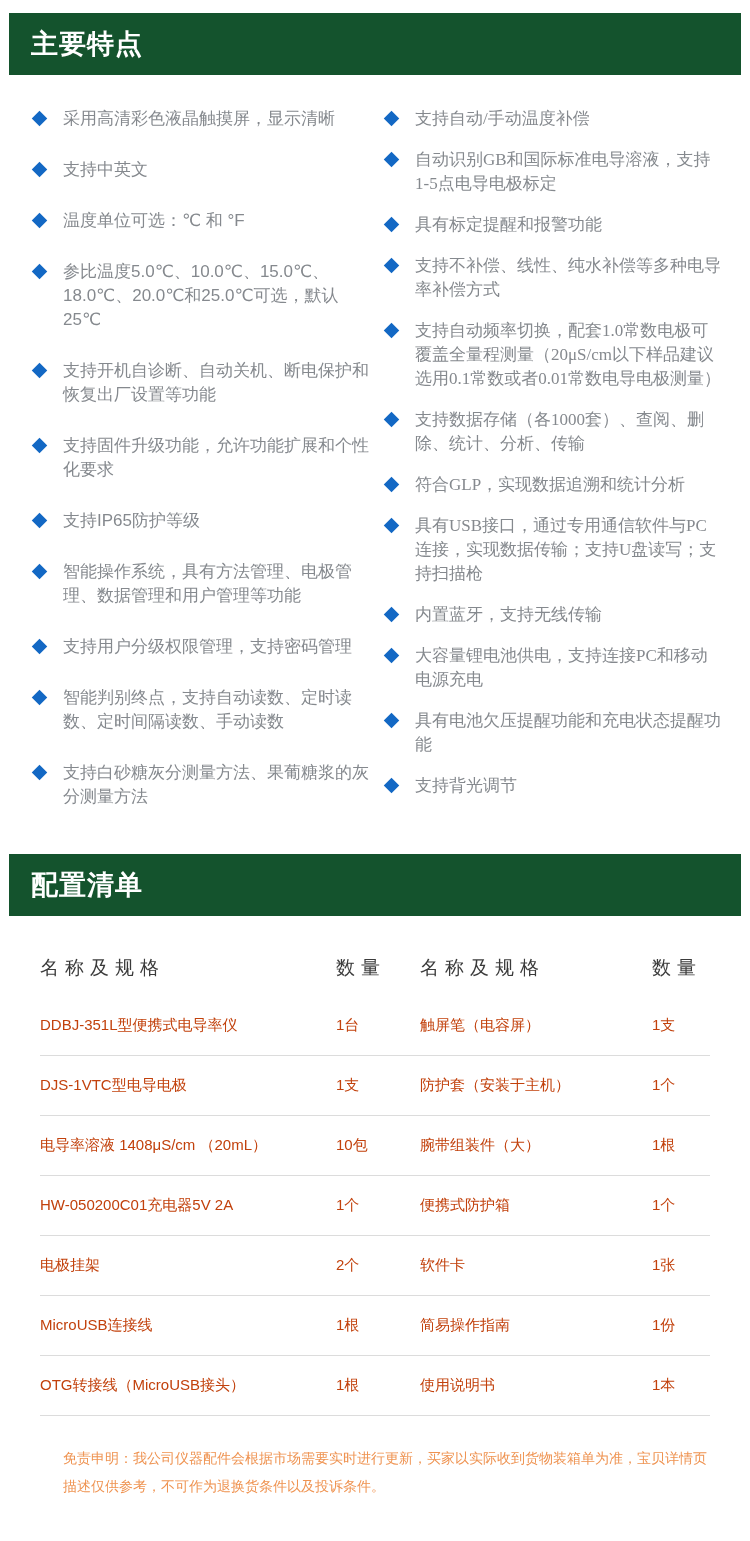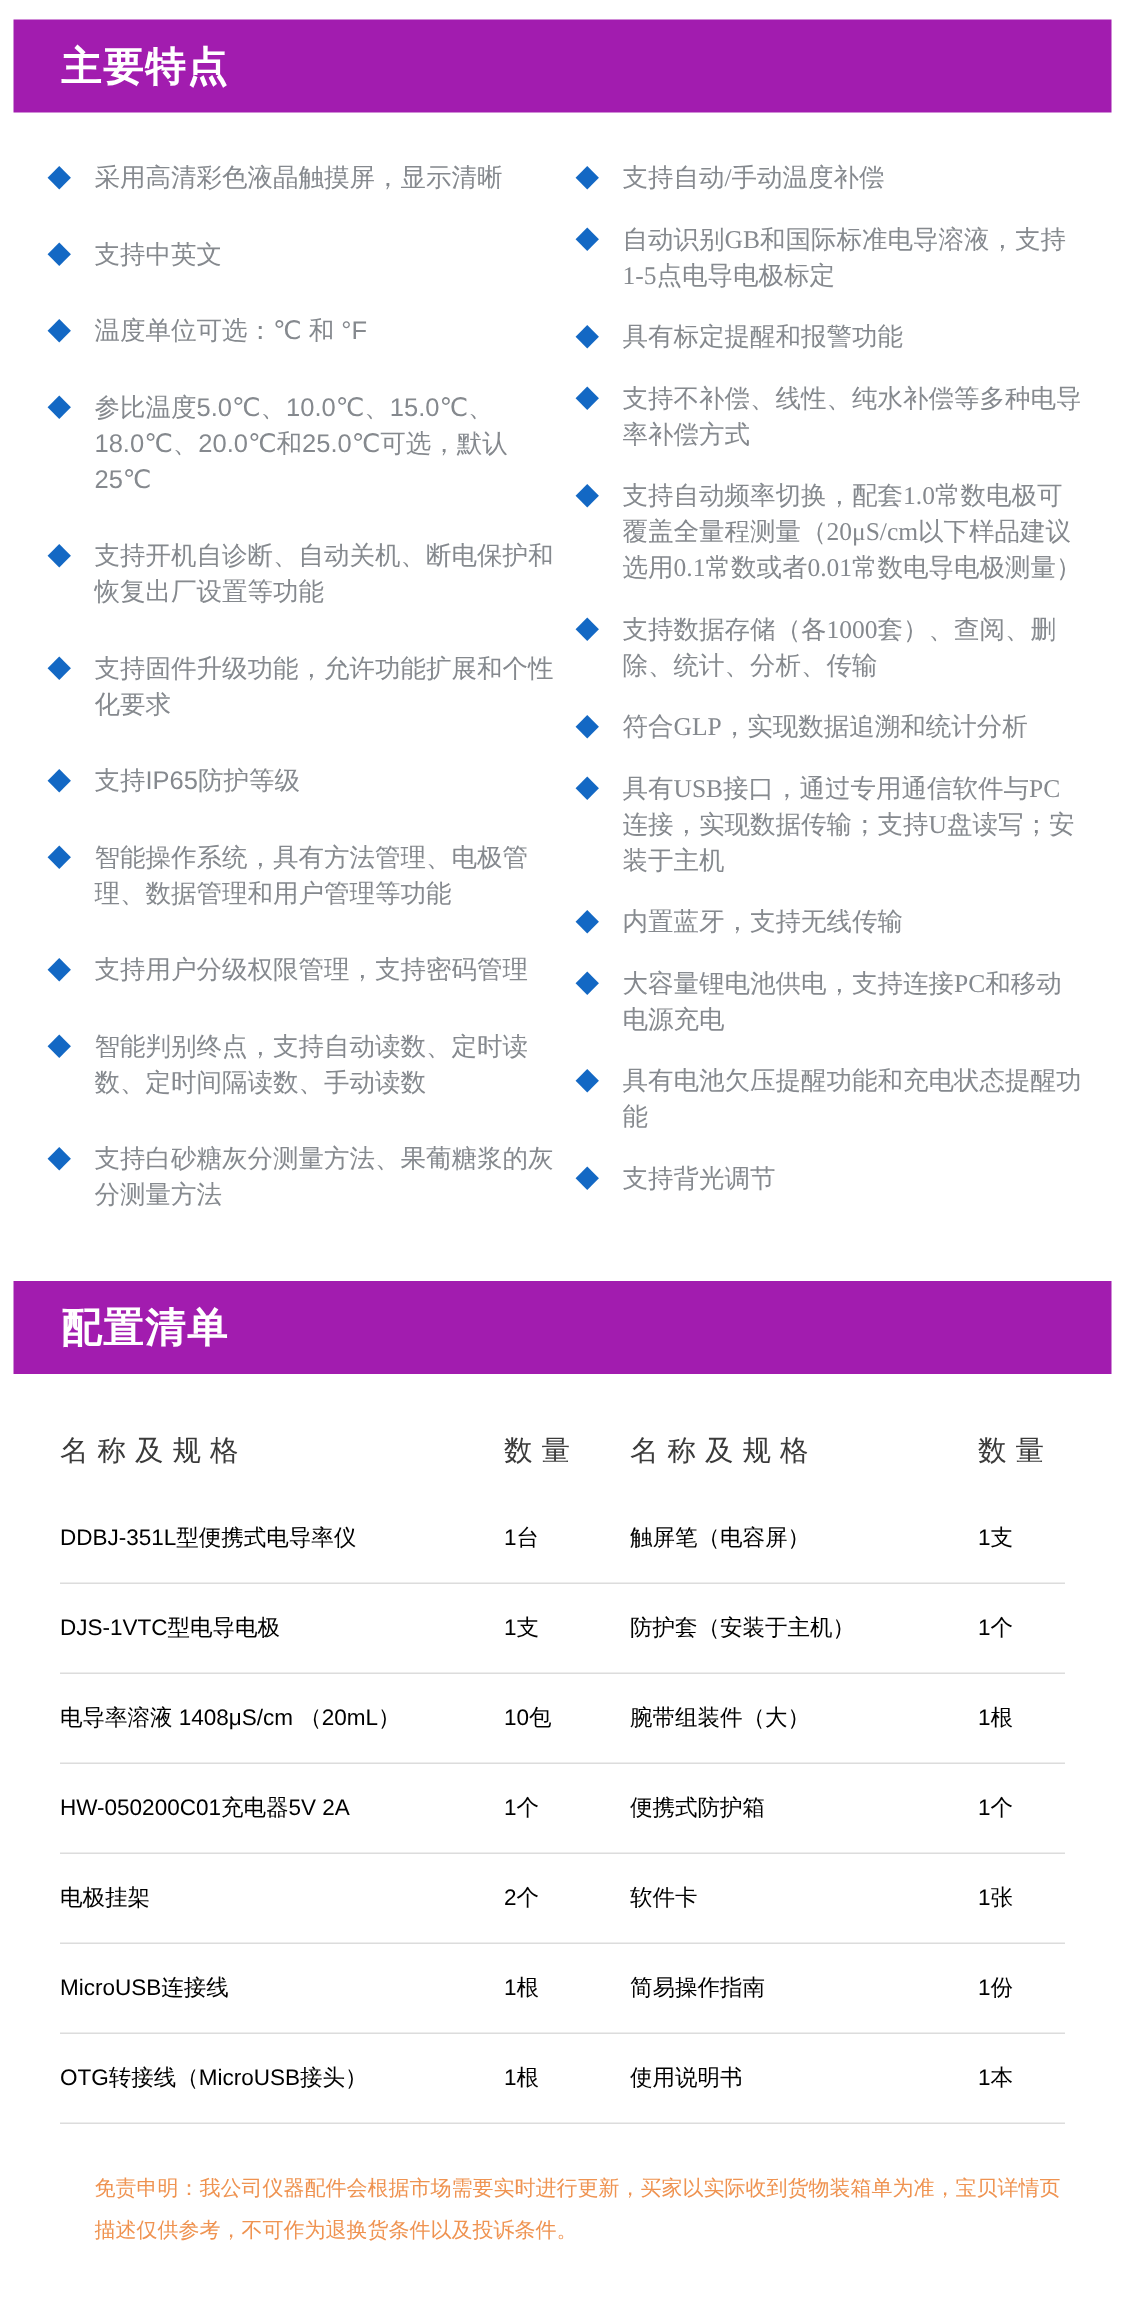--- a/index.html
+++ b/index.html
@@ -6,25 +6,25 @@
   body {
     width: 750px;
     min-height: 1541px;
     background: #ffffff;
     font-family: "Liberation Sans", "DejaVu Sans", sans-serif;
     -webkit-font-smoothing: antialiased;
   }
   .banner {
     margin: 0 9px;
     height: 62px;
-    background: #a21caf;
+    background: #14532d;
     color: #ffffff;
     display: flex;
     align-items: center;
-    padding-left: 32px;
+    padding-left: 22px;
     font-size: 27px;
     font-weight: 600;
     letter-spacing: 1px;
     box-sizing: border-box;
   }
   .banner.first { margin-top: 13px; }
   .features {
     display: flex;
     padding: 32px 14px 45px 32px;
   }
@@ -57,21 +57,21 @@
     line-height: 24px;
     letter-spacing: 6px;
   }
   .t-row {
     display: grid;
     grid-template-columns: 292px 88px 228px 62px;
     height: 60px;
     align-items: center;
     border-bottom: 1px solid #dcdcdc;
     box-sizing: border-box;
-    color: #000000;
+    color: #c2410c;
     font-size: 15px;
   }
   .cell { padding-right: 8px; white-space: nowrap; overflow: hidden; }
   .cell.qty { padding-left: 4px; }
   .disclaimer {
     margin: 28px 42px 0 63px;
     color: #ef9351;
     font-size: 14px;
     line-height: 28px;
     font-weight: 400;
@@ -155,21 +155,21 @@
     <div class="fitem">
         <span class="diamond"></span>
         <span class="ftext">支持数据存储（各1000套）、查阅、删除、统计、分析、传输</span>
       </div>
     <div class="fitem">
         <span class="diamond"></span>
         <span class="ftext">符合GLP，实现数据追溯和统计分析</span>
       </div>
     <div class="fitem">
         <span class="diamond"></span>
-        <span class="ftext">具有USB接口，通过专用通信软件与PC连接，实现数据传输；支持U盘读写；安装于主机</span>
+        <span class="ftext">具有USB接口，通过专用通信软件与PC连接，实现数据传输；支持U盘读写；支持扫描枪</span>
       </div>
     <div class="fitem">
         <span class="diamond"></span>
         <span class="ftext">内置蓝牙，支持无线传输</span>
       </div>
     <div class="fitem">
         <span class="diamond"></span>
         <span class="ftext">大容量锂电池供电，支持连接PC和移动电源充电</span>
       </div>
     <div class="fitem">

